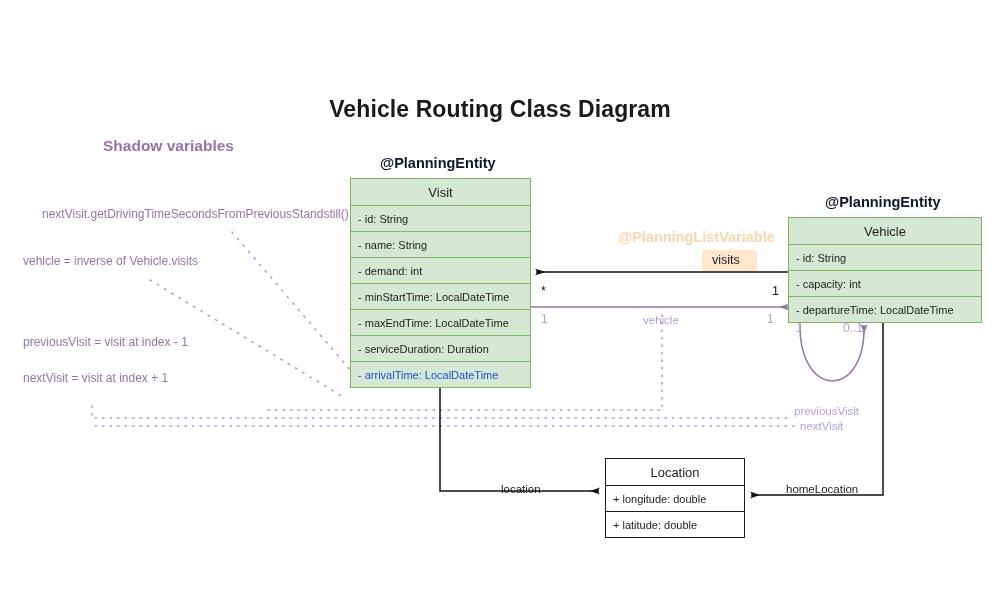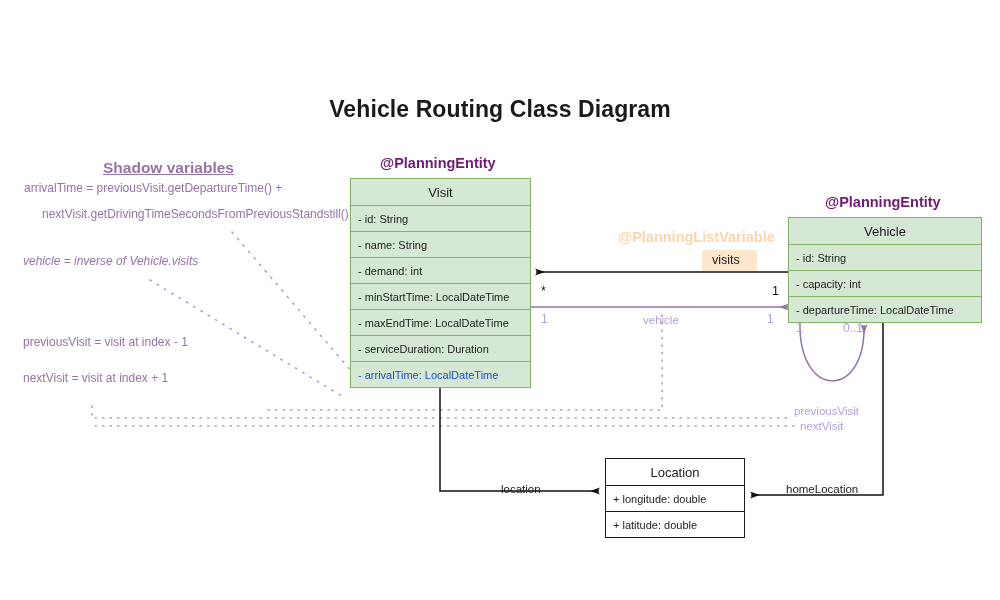--- a/index.html
+++ b/index.html
@@ -76,21 +76,21 @@
   }
   .uml.plain .head { border-top: none; }
 
   
   .stereo {
     position: absolute;
     font-size: 14.5px;
     font-weight: bold;
     white-space: nowrap;
   }
-  .stereo.green  { color: #701a75; }
+  .stereo.green  { color: #0f172a; }
   .stereo.orange { color: #fbd5ad; }
 
   
   .shadow-title {
     position: absolute;
     font-size: 15.5px;
     font-weight: bold;
     color: #9673a6;
     white-space: nowrap;
   }
@@ -156,25 +156,24 @@
     <path d="M232,232 L352,372" stroke="#b39ddb" stroke-width="1.6" fill="none" stroke-dasharray="1.5 7" stroke-linecap="round"></path>
     <path d="M150,280 L345,398" stroke="#b39ddb" stroke-width="1.6" fill="none" stroke-dasharray="1.5 7" stroke-linecap="round"></path>
 
     <path d="M440,383 L440,491 L599,491" stroke="#111111" stroke-width="1.5" fill="none" marker-end="url(#arrowBlack)"></path>
 
     <path d="M883,322 L883,495 L751,495" stroke="#111111" stroke-width="1.5" fill="none" marker-end="url(#arrowBlack)"></path>
   </svg>
 
   <div class="title">Vehicle Routing Class Diagram</div>
 
-  <div class="shadow-title" style="left:103px; top:159px;text-decoration:underline;">Shadow variables</div>
-
-  <div class="shadow-line" style="left:24px; top:181px;">arrivalTime = previousVisit.getDepartureTime() +</div>
+  <div class="shadow-title" style="left:103px; top:137px;">Shadow variables</div>
+
   <div class="shadow-line" style="left:30px; top:207px;padding-left:12px;">nextVisit.getDrivingTimeSecondsFromPreviousStandstill()</div>
-  <div class="shadow-line" style="left:23px; top:254px;font-style:italic;">vehicle = inverse of Vehicle.visits</div>
+  <div class="shadow-line" style="left:23px; top:254px;">vehicle = inverse of Vehicle.visits</div>
   <div class="shadow-line" style="left:23px; top:335px;">previousVisit = visit at index - 1</div>
   <div class="shadow-line" style="left:23px; top:371px;">nextVisit = visit at index + 1</div>
 
   <div class="stereo green" style="left:380px; top:155px;">@PlanningEntity</div>
 
   <div class="uml" style="left:350px; top:178px; width:181px;">
     <div class="row head">Visit</div>
     <div class="row">- id: String</div>
     <div class="row">- name: String</div>
     <div class="row">- demand: int</div>

